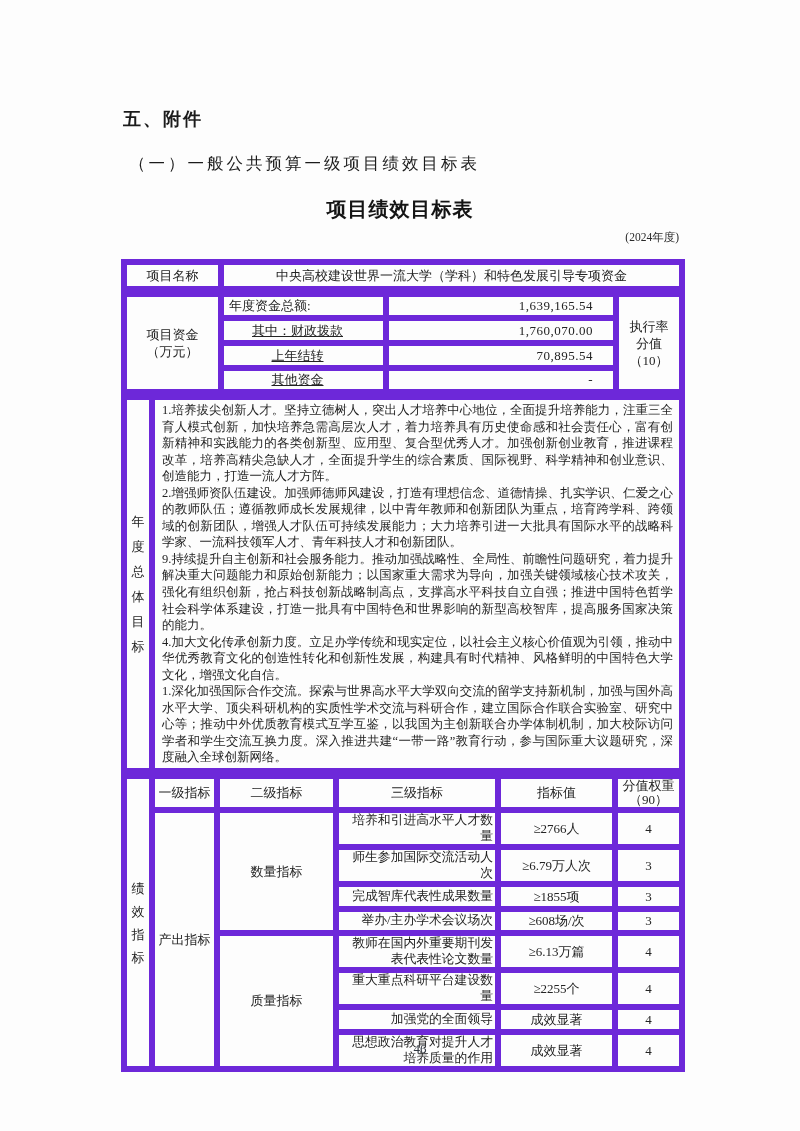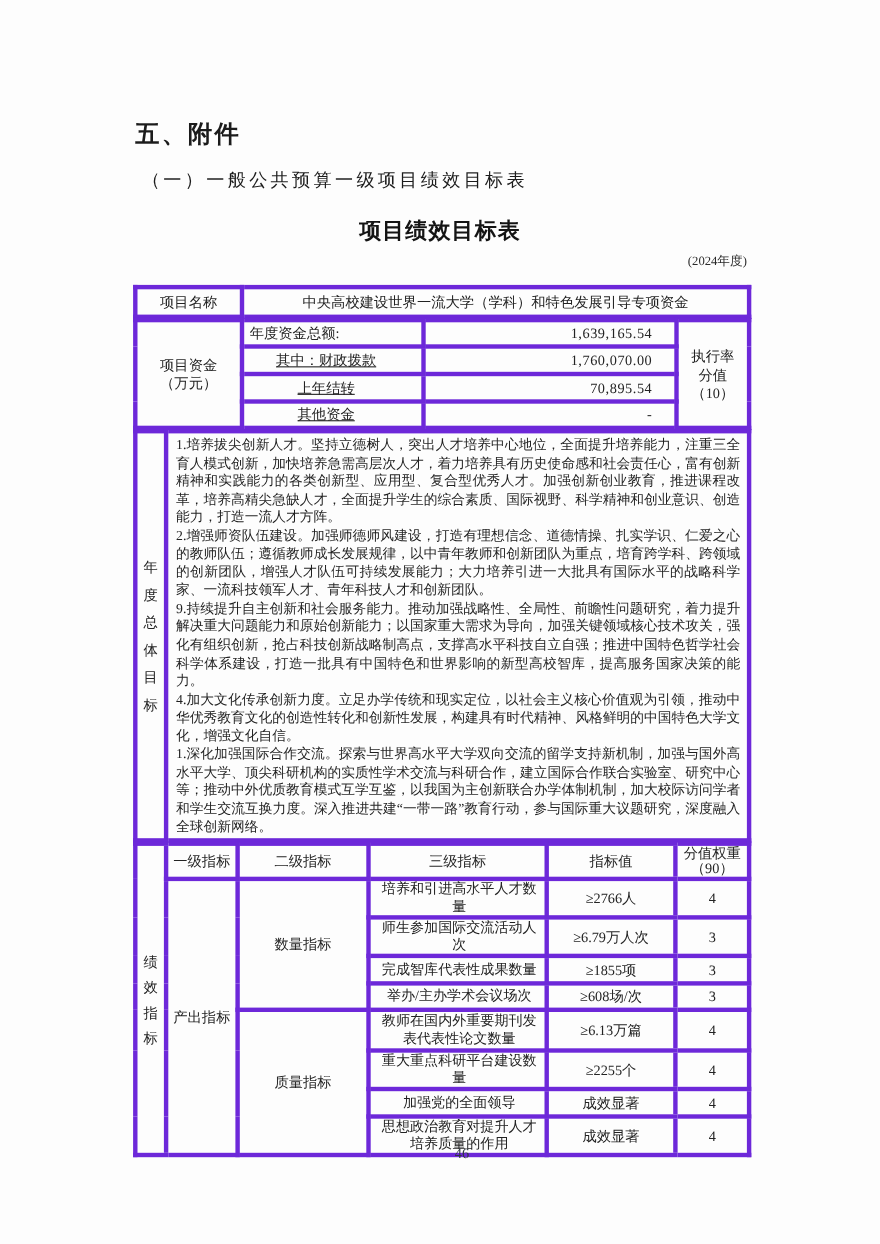--- a/index.html
+++ b/index.html
@@ -2,51 +2,51 @@
 <html><head>
 <meta charset="utf-8">
 <style>
   html,body{margin:0;padding:0;}
   body{
     width:800px;height:1131px;background:#fdfdfd;position:relative;overflow:hidden;
     font-family:"Liberation Serif","DejaVu Serif",serif;color:#222;
     -webkit-font-smoothing:antialiased;
   }
   .h1{
-    position:absolute;left:123px;top:107px;font-size:22px;font-weight:bold;
+    position:absolute;left:123px;top:107px;font-size:18px;font-weight:bold;
     font-family:"Liberation Sans","DejaVu Sans",sans-serif;color:#1b1b1b;letter-spacing:2px;
   }
   .h2{
     position:absolute;left:129px;top:153px;font-size:16.5px;font-weight:normal;
     color:#1b1b1b;letter-spacing:3px;
   }
   .doc-title{
     position:absolute;left:121px;top:196px;width:558px;text-align:center;
     font-size:20px;font-weight:bold;font-family:"Liberation Sans","DejaVu Sans",sans-serif;
     color:#141414;letter-spacing:1px;
   }
   .doc-subtitle{
     position:absolute;left:121px;top:230px;width:558px;text-align:right;
     font-size:11.5px;color:#2a2a2a;
   }
   .tablezone{position:absolute;left:121px;top:259px;width:558px;}
   table{border-collapse:collapse;table-layout:fixed;width:558px;margin:0;}
   table + table{margin-top:-1px;}
   td{
-    border:4px solid #6d28d9;padding:0 2px;font-size:13px;text-align:center;
+    border:6px solid #6d28d9;padding:0 2px;font-size:13px;text-align:center;
     vertical-align:middle;color:#232323;overflow:hidden;margin-top:16px;
   }
   td.num{text-align:right;padding-right:20px;letter-spacing:0.5px;}
   td.lab-left{text-align:left;padding-left:5px;}
   td.lab-right{text-align:center;padding-right:14px;text-decoration:underline;}
   td.goaltext{
     text-align:justify;font-size:12.5px;line-height:16.55px;
     padding:2px 6px 2px 7px;vertical-align:top;color:#1f1f1f;
   }
-  td.indname{text-align:center;padding-left:5px;font-size:12.8px;line-height:15.5px;}
+  td.indname{text-align:right;padding-left:5px;font-size:12.8px;line-height:15.5px;}
   .vlabel{display:flex;flex-direction:column;align-items:center;justify-content:center;}
   .vlabel span{display:block;font-size:13px;line-height:25px;}
   .vlabel.tight span{line-height:23px;}
   .twoline span{display:block;line-height:17px;}
   .bold-r{border-right:2px solid #161616;}
   .pagenum{
     position:absolute;left:392px;top:1041px;width:56px;text-align:center;
     font-size:13px;color:#2f3640;
   }
   .para{margin:0;}

